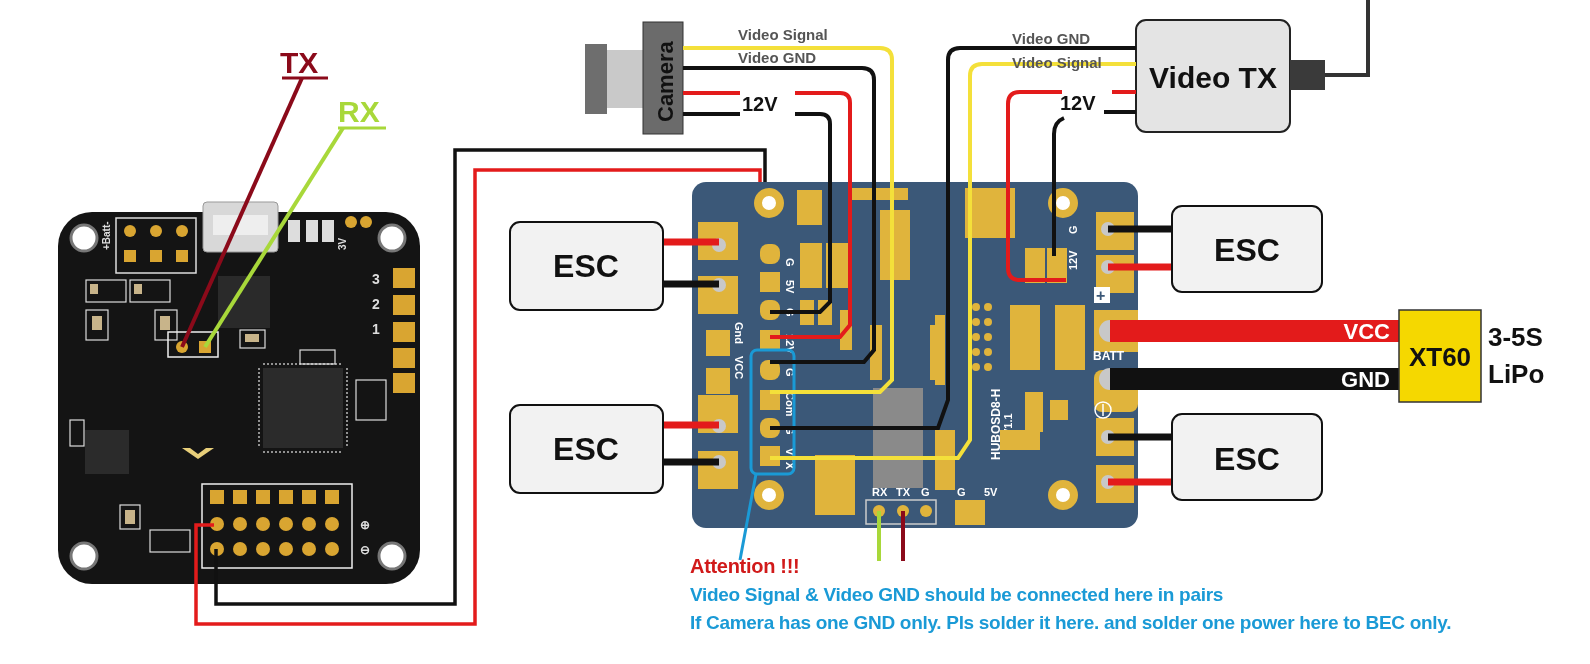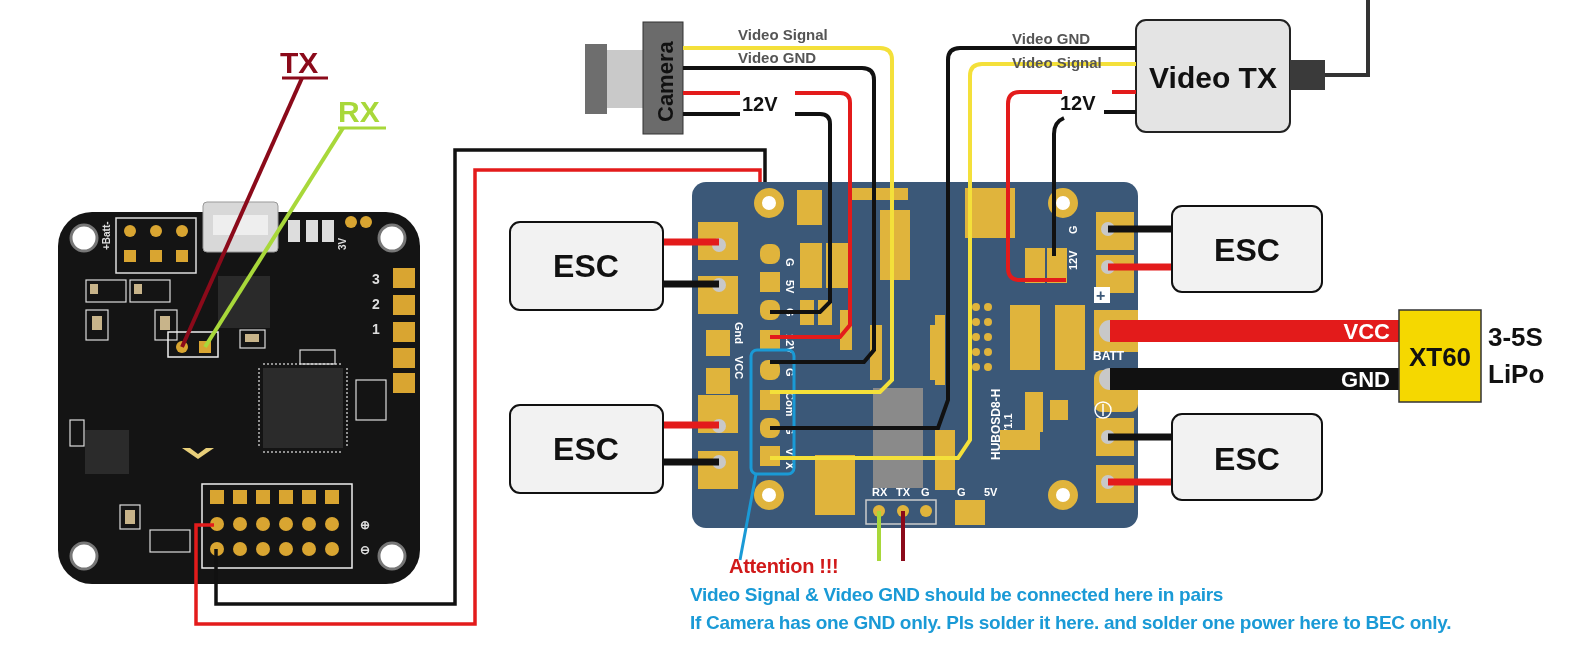--- a/index.html
+++ b/index.html
@@ -335,15 +335,15 @@
     <text x="1390" y="387" text-anchor="end" fill="#fff" font-size="22" class="lbl">GND</text>
   </g>
   <g>
     <rect x="1399" y="310" width="82" height="92" fill="#f5d800" stroke="#333" stroke-width="1.5"></rect>
     <text x="1440" y="366" text-anchor="middle" fill="#111" font-size="26" class="lbl">XT60</text>
   </g>
   <text x="1488" y="346" fill="#111" font-size="26" class="lbl">3-5S</text>
   <text x="1488" y="383" fill="#111" font-size="26" class="lbl">LiPo</text>
 </svg>
 
-<div class="note" style="left:690px;top:555px;color:#d11a1a;font-size:20px;margin-left:39px;">Attention !!!</div>
+<div class="note" style="left:690px;top:555px;color:#d11a1a;font-size:20px;">Attention !!!</div>
 <div class="note" style="left:690px;top:584px;color:#1a9ad6;">Video Signal &amp; Video GND should be connected here in pairs</div>
 <div class="note" style="left:690px;top:612px;color:#1a9ad6;">If Camera has one GND only. Pls solder it here. and solder one power here to BEC only.</div>
 
 </body></html>

